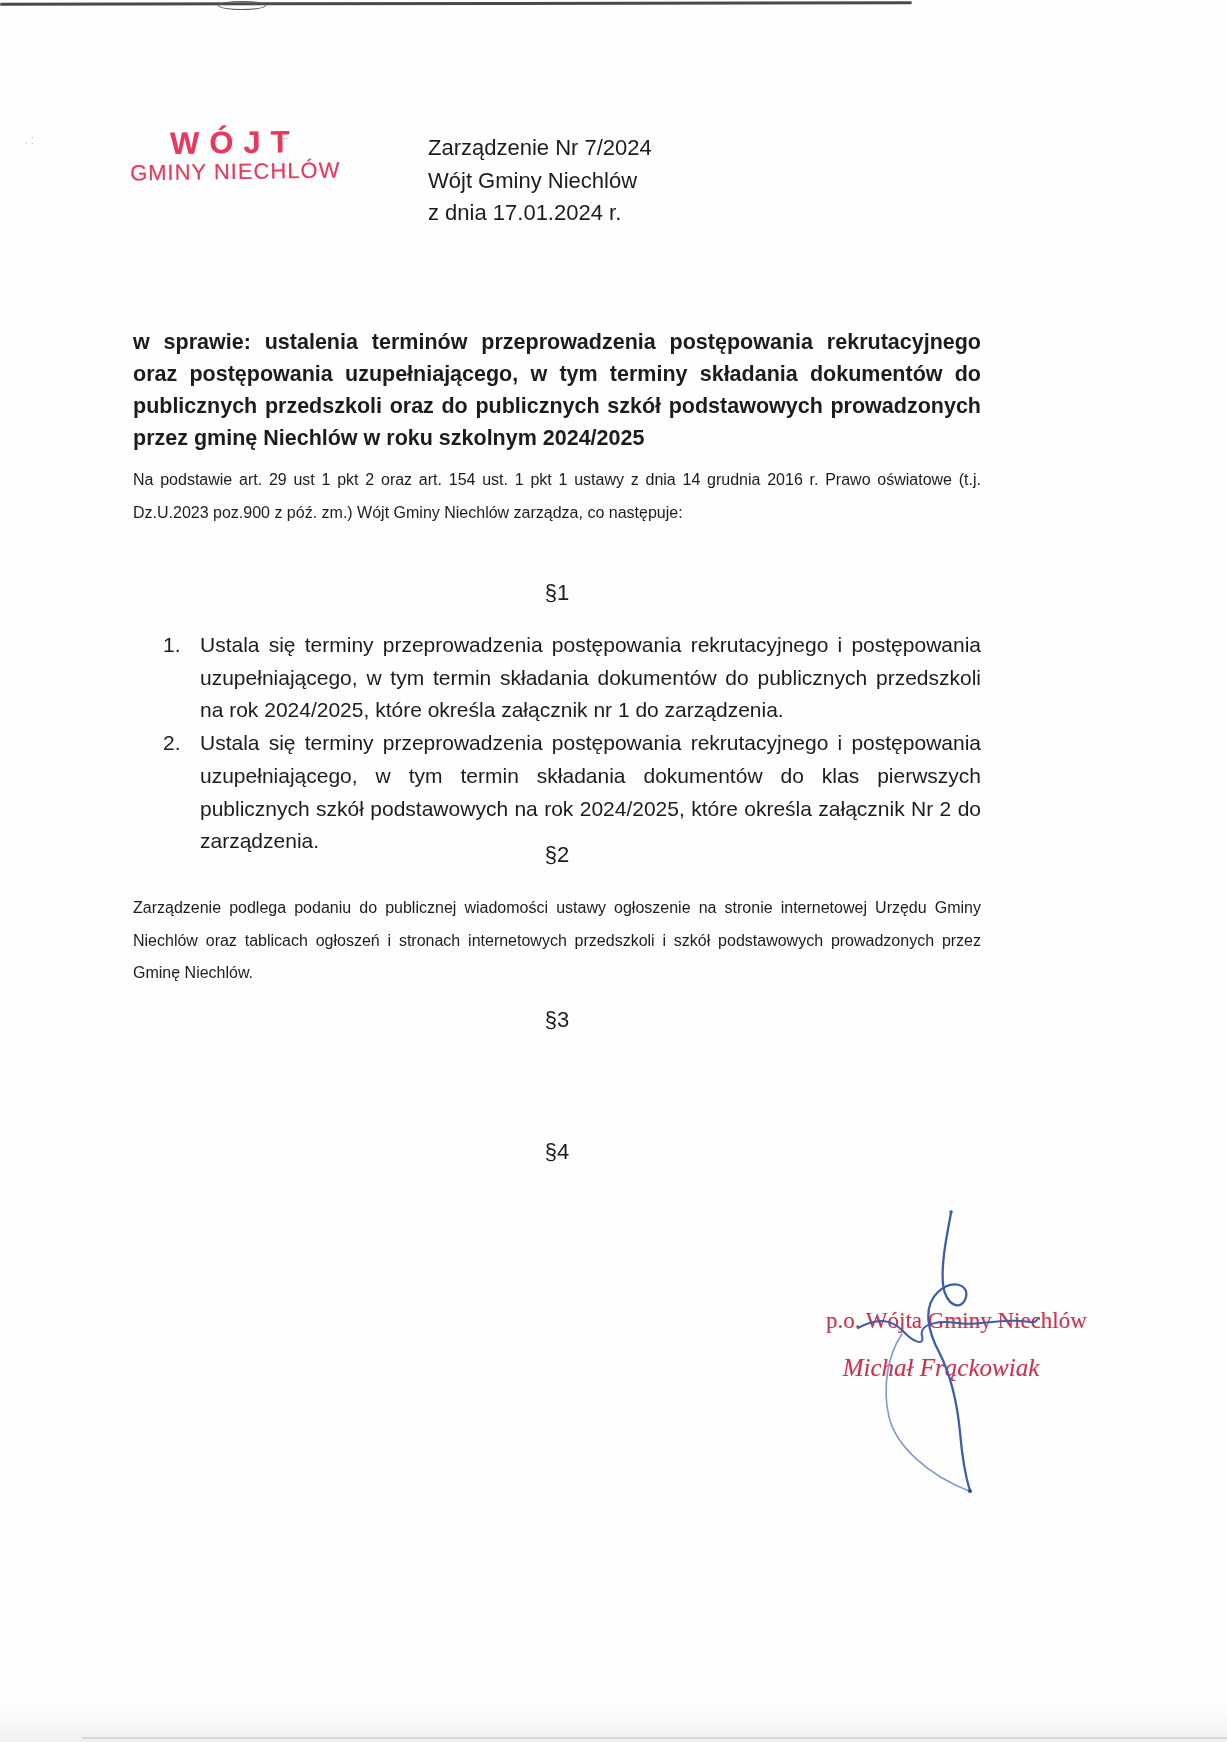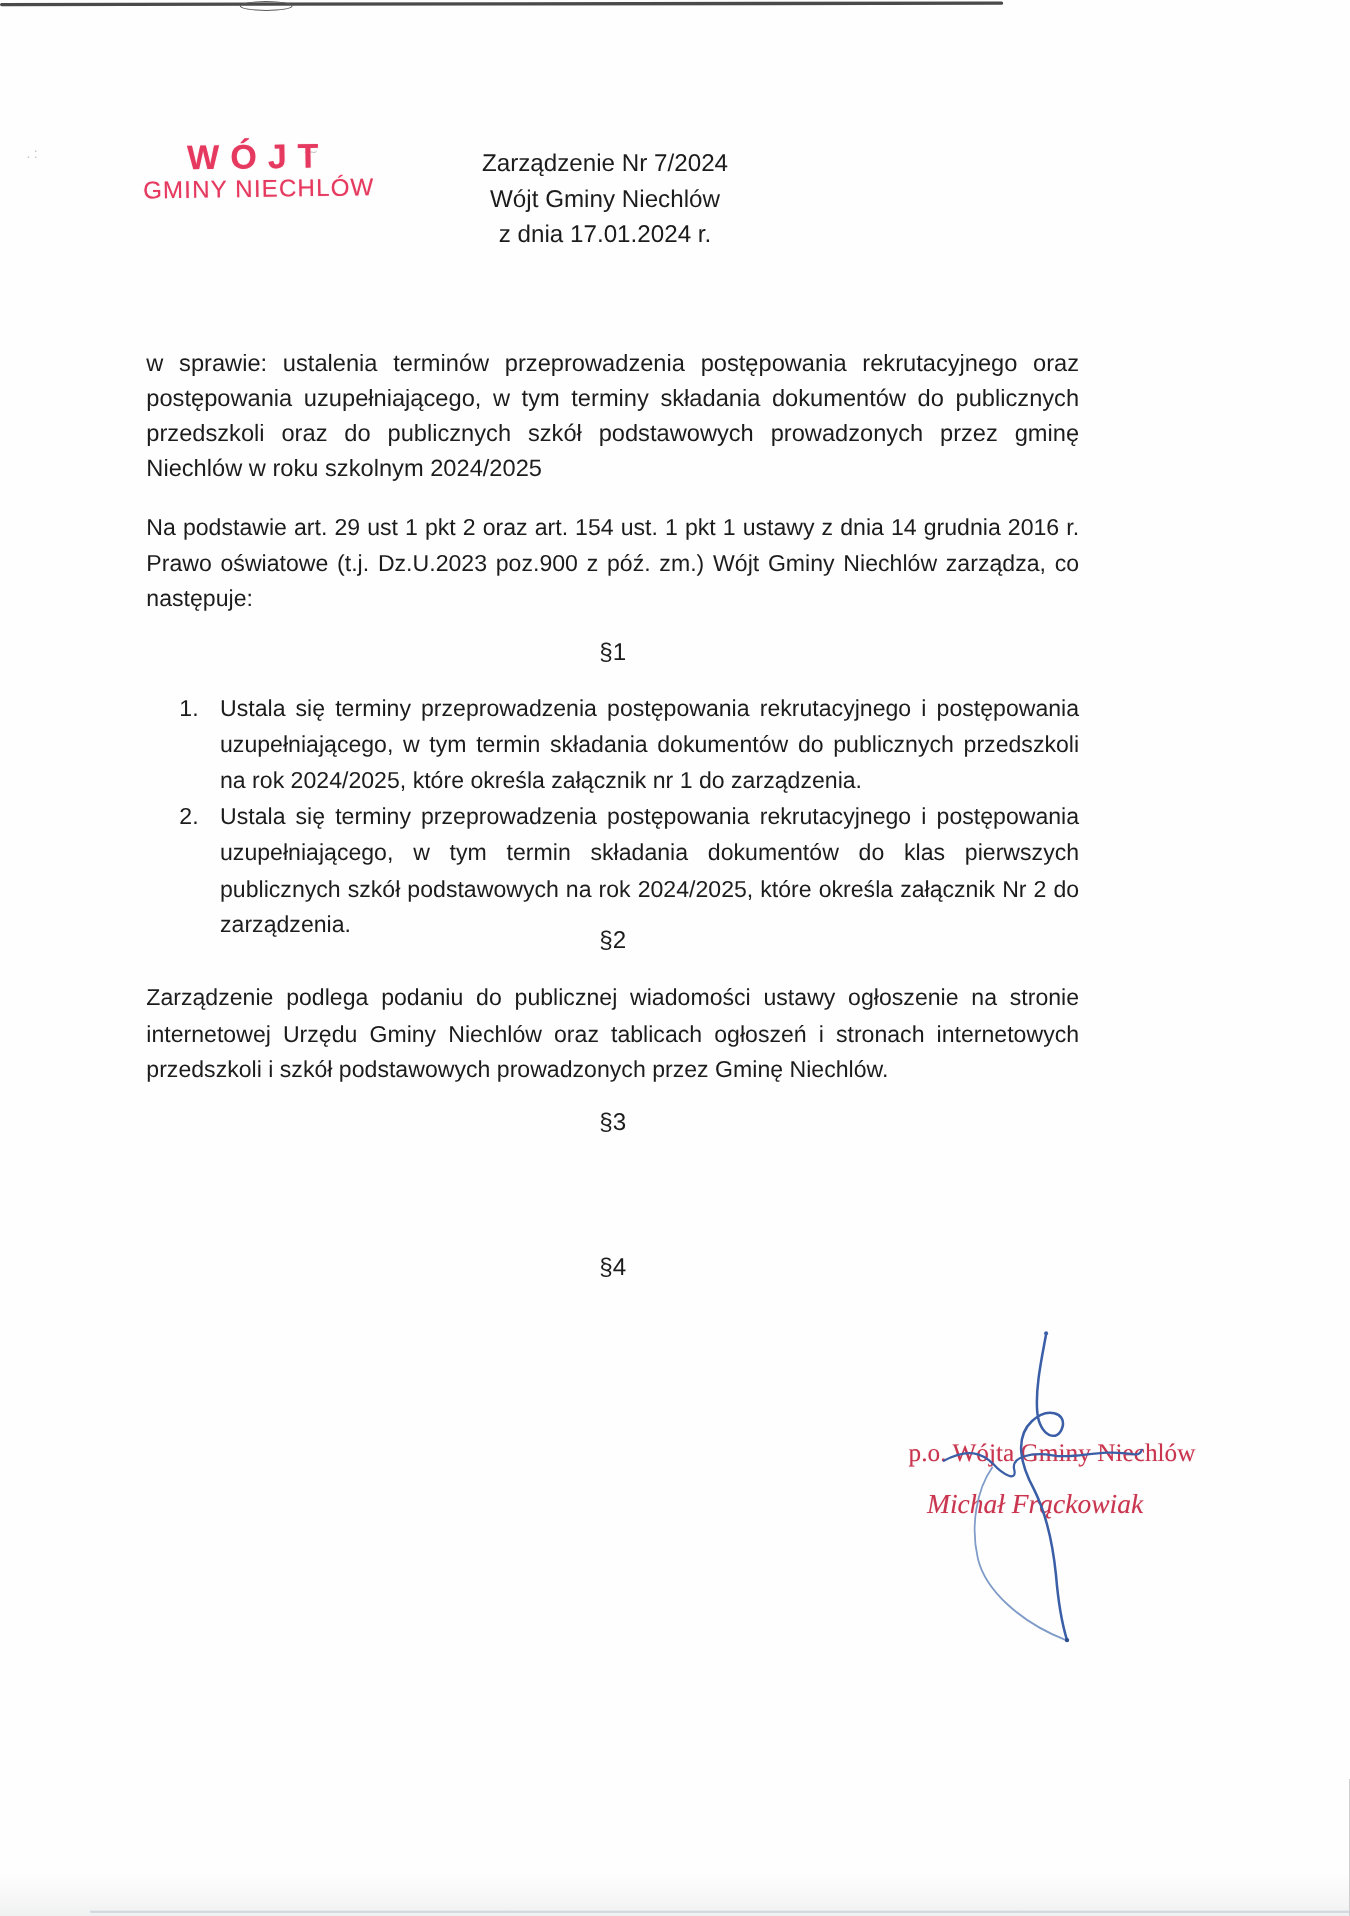--- a/index.html
+++ b/index.html
@@ -43,27 +43,27 @@
     text-align: center; color: var(--stamp-red, #e6395f);
     transform: rotate(-0.8deg);
     text-shadow: 0 0 1px rgba(230, 57, 95, .45);
   }
   .stamp-top .l1 { font-size: 31px; font-weight: 700; letter-spacing: 10px; line-height: 32px; }
   .stamp-top .l2 { font-size: 22px; font-weight: 400; letter-spacing: 1px; line-height: 26px; }
 
   
   .title-block {
     position: absolute; left: 428px; top: 132px; width: 244px;
-    text-align: center; font-size: 22px; line-height: 32.5px;
+    text-align: left; font-size: 22px; line-height: 32.5px;
     white-space: nowrap;
   }
 
   
-  .para { position: absolute; left: 133px; width: 848px; font-size: 21px; }
-  .subject   { top: 314px; font-weight: 400; line-height: 32px;  text-align: justify; font-size: 21.5px; }
+  .para { position: absolute; left: 133px; width: 848px; font-size: 16px; }
+  .subject   { top: 326px; font-weight: 700; line-height: 32px;  text-align: justify; font-size: 21.5px; }
   .legal     { top: 464px; line-height: 32.5px; text-align: justify; }
   .sec-head  { position: absolute; left: 133px; width: 848px; text-align: center; font-size: 22px; }
   .h-s1 { top: 580px; }
   .h-s2 { top: 842px; }
   .h-s3 { top: 1007px; }
   .h-s4 { top: 1139px; }
   .list { position: absolute; left: 163px; top: 629px; width: 818px; font-size: 21px; line-height: 32.7px; }
   .list-item { display: flex; }
   .list-num { flex: none; width: 37px; }
   .list-text { flex: 1; text-align: justify; }

